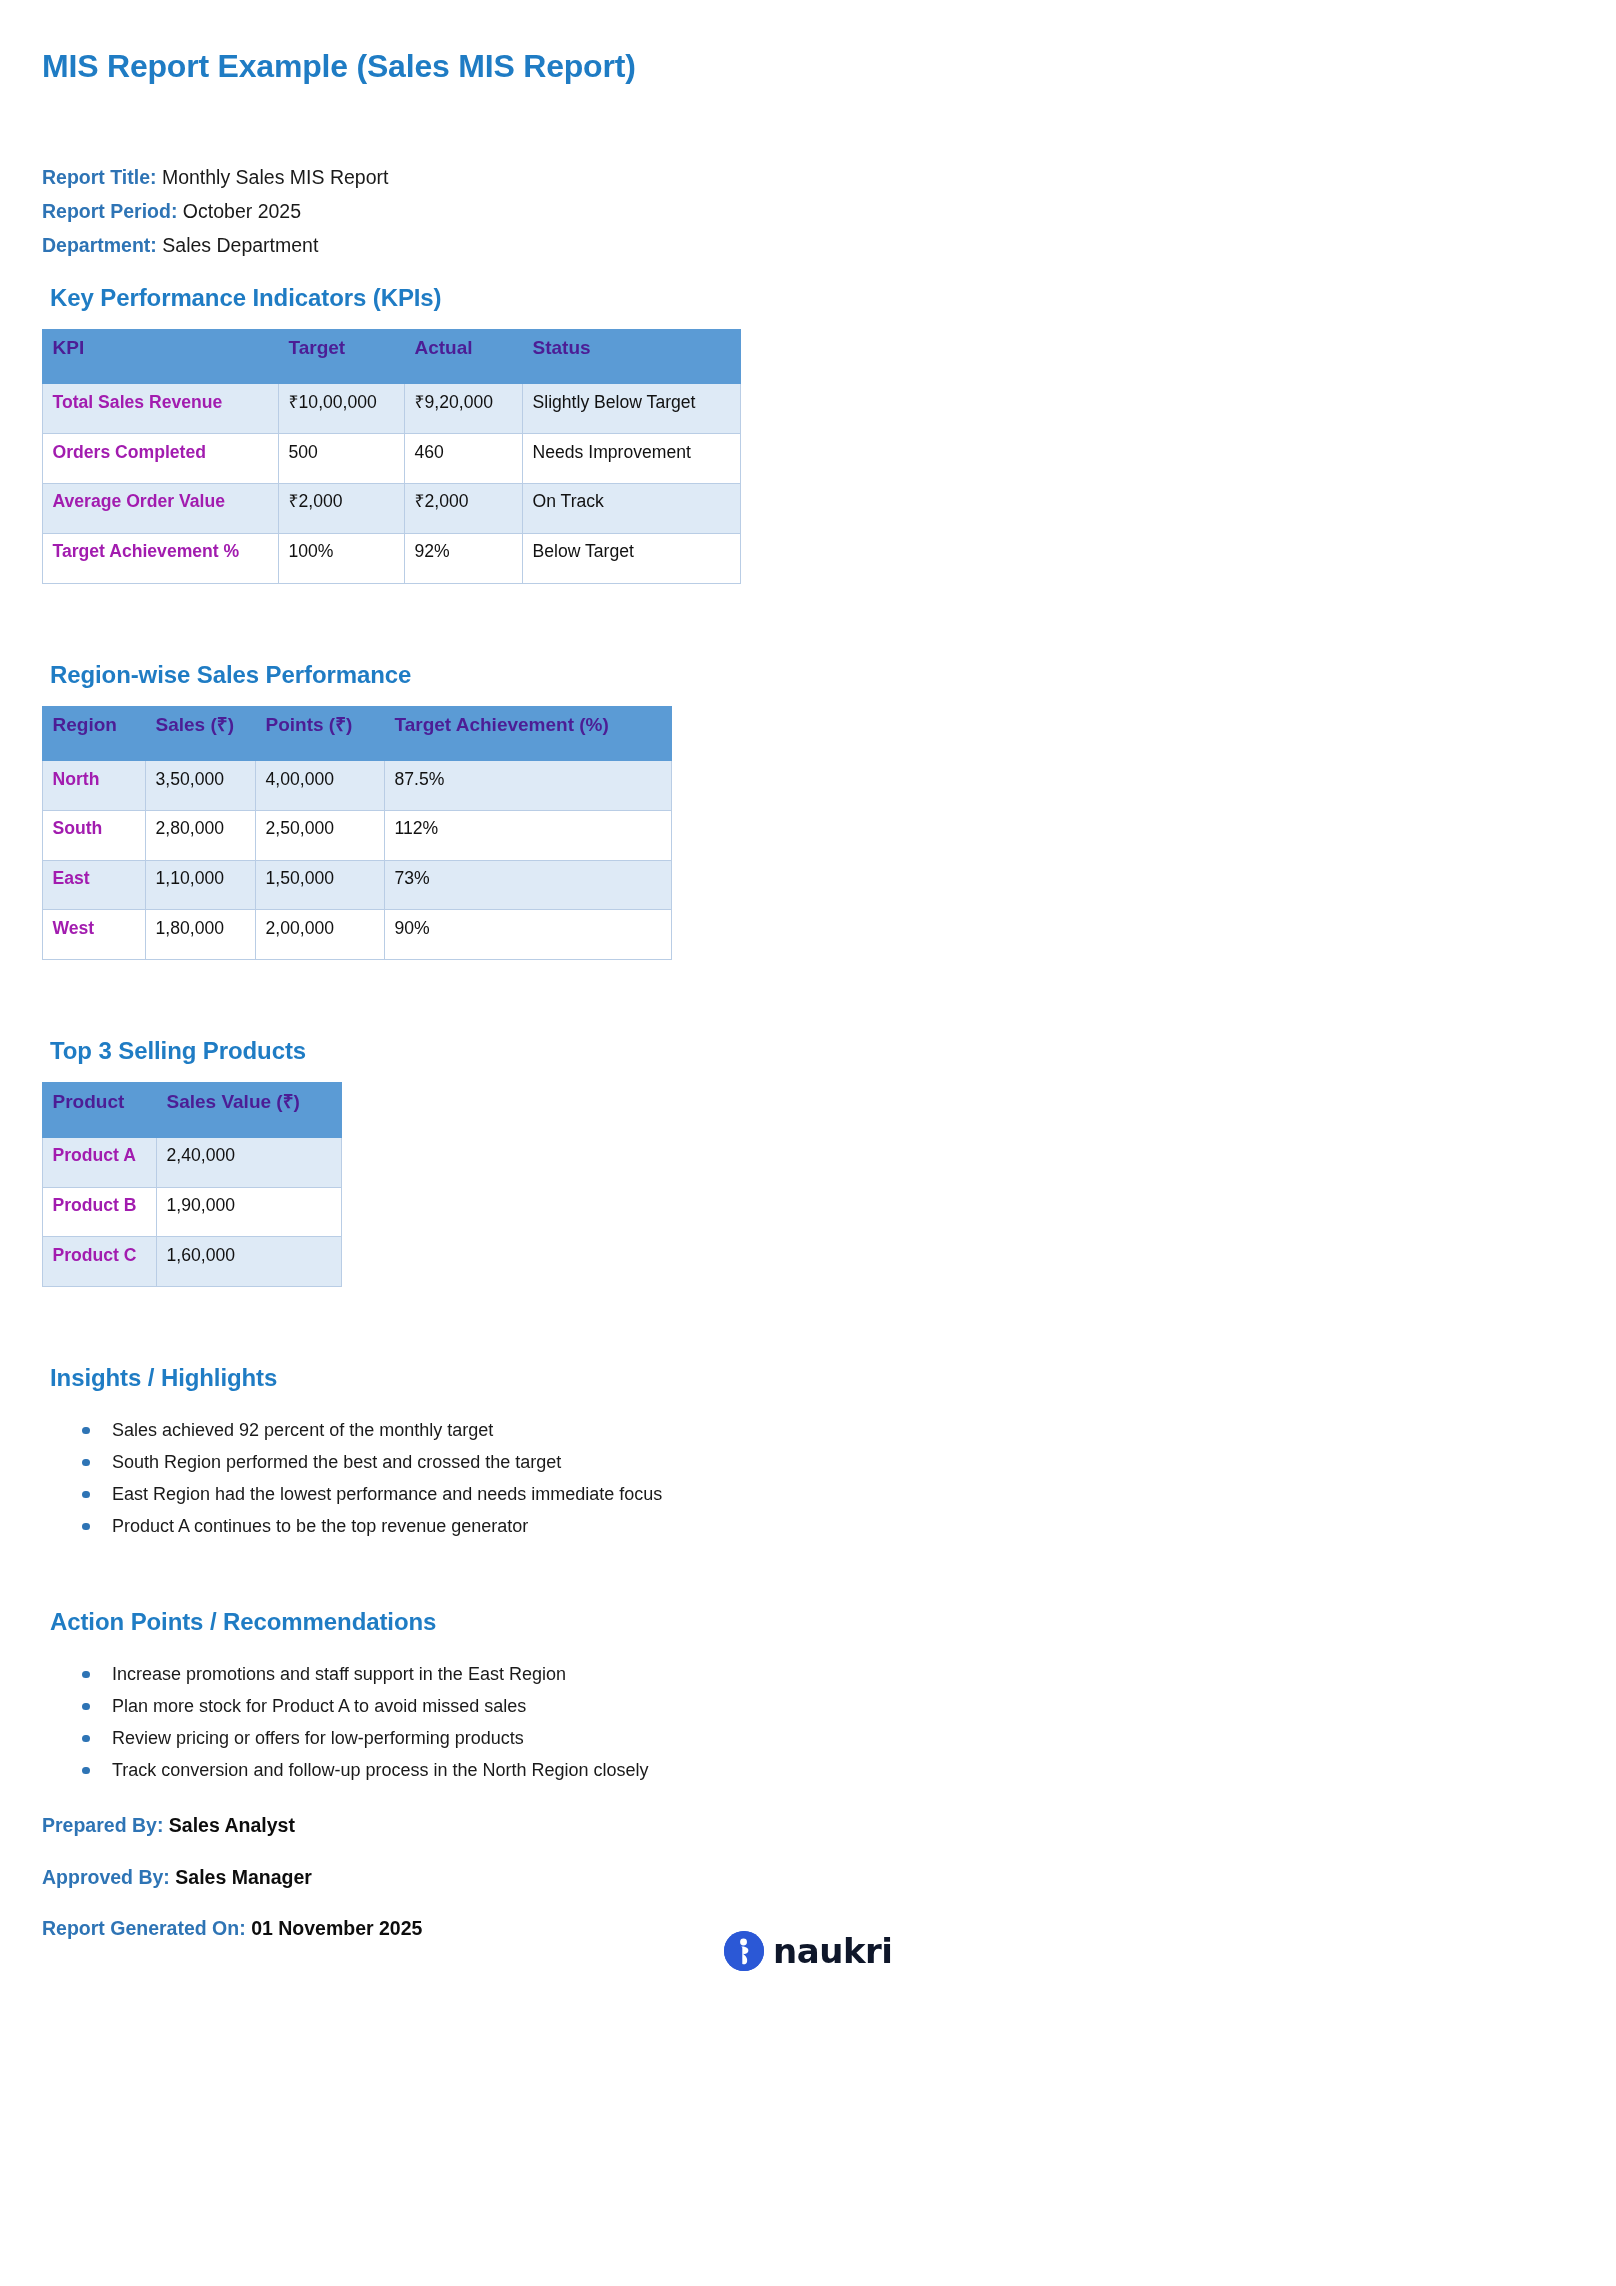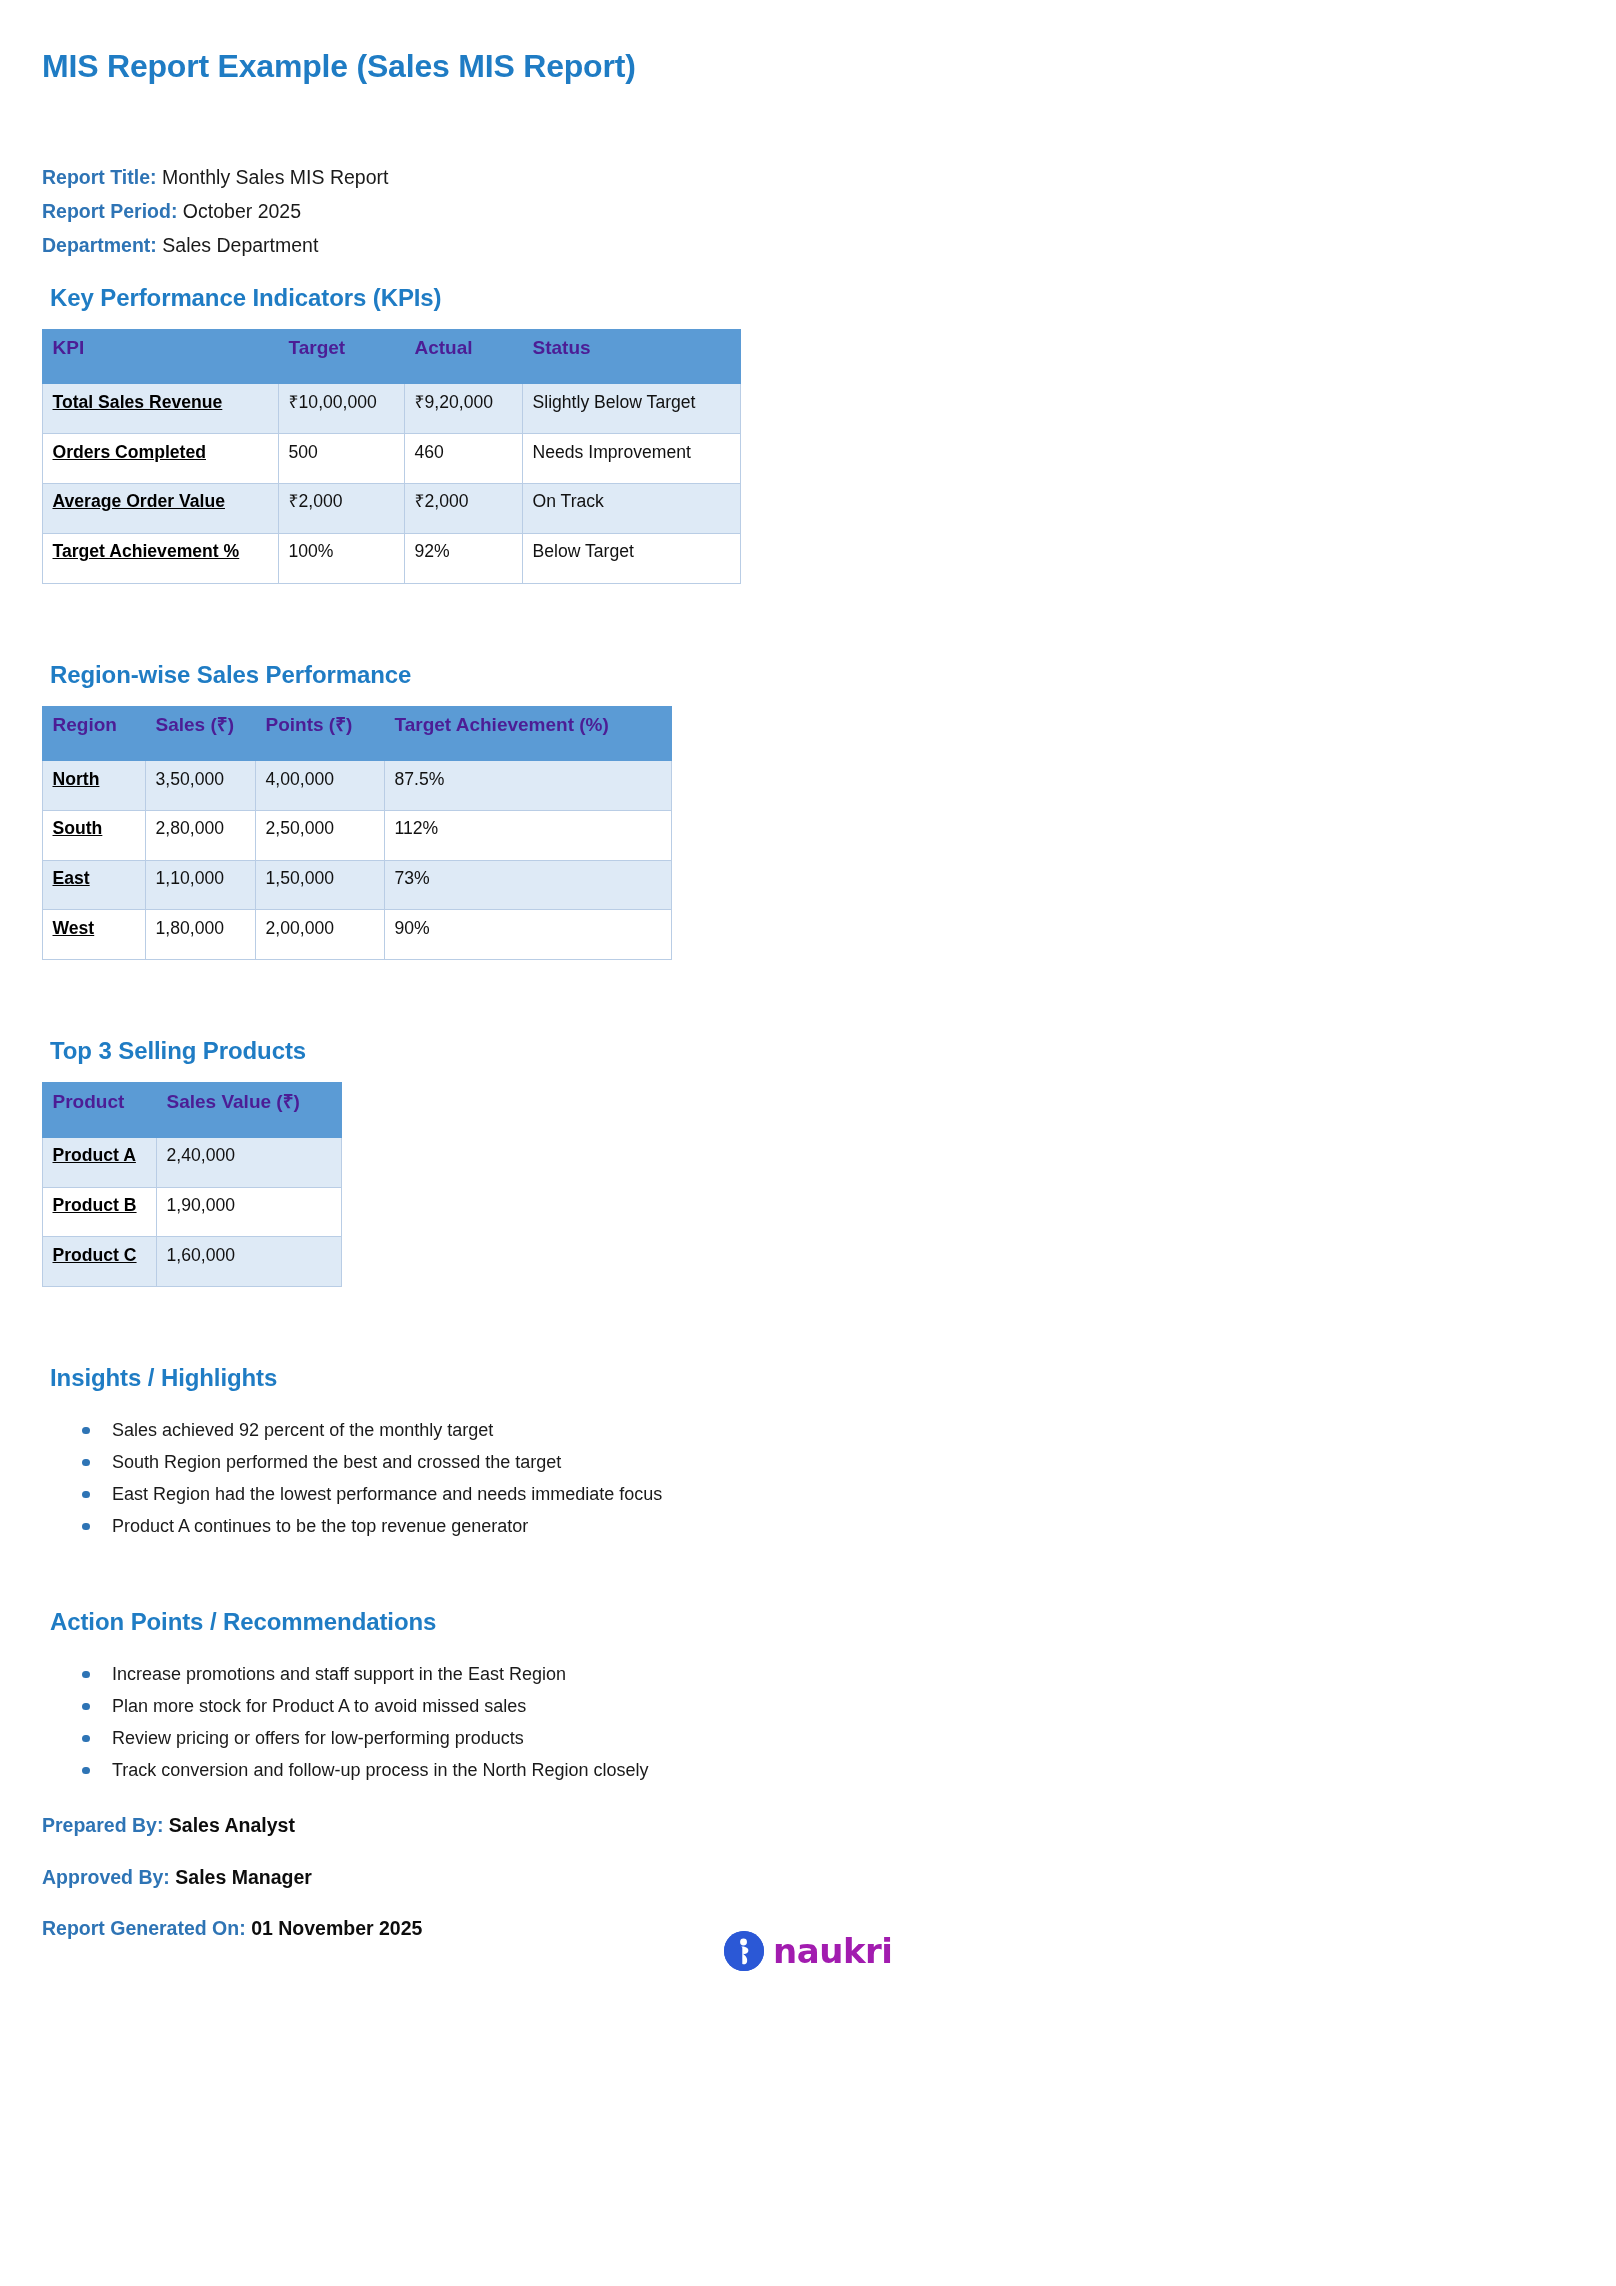--- a/index.html
+++ b/index.html
@@ -82,22 +82,21 @@
     color: #111111;
   }
   tbody tr:nth-child(odd) td {
     background: #DEEAF6;
   }
   tbody tr:nth-child(even) td {
     background: #FFFFFF;
   }
   td.rowhead {
     font-weight: bold;
-    color: #000000;
-    text-decoration: underline;
+    color: #a21caf;
   }
 
   
   .kpi-table { width: 697px; margin-top: 16px; }
   .kpi-table col.c1 { width: 236px; }
   .kpi-table col.c2 { width: 126px; }
   .kpi-table col.c3 { width: 118px; }
   .kpi-table col.c4 { width: 218px; }
 
   
@@ -161,21 +160,21 @@
   .logo-mark {
     width: 40px;
     height: 40px;
     border-radius: 50%;
     background: #2B58D6;
     display: inline-flex;
     align-items: center;
     justify-content: center;
   }
   .logo-word {
-    color: #a21caf;
+    color: #0f172a;
     font-size: 34px;
     font-weight: bold;
     letter-spacing: -0.5px;
     font-family: "DejaVu Sans", sans-serif;
     text-align: center;
   }
 </style>
 </head>
 <body>
 

